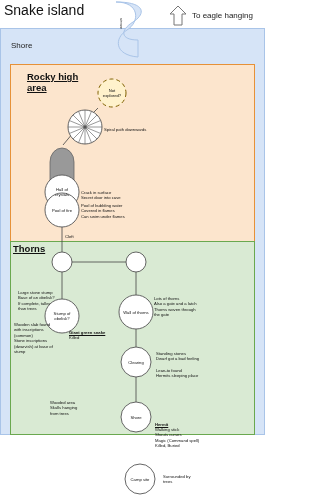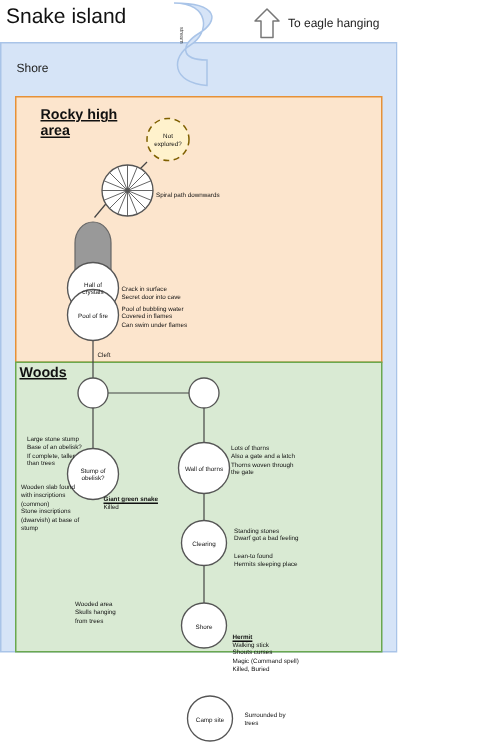--- a/index.html
+++ b/index.html
@@ -109,21 +109,21 @@
   <circle cx="140" cy="479" r="15" fill="#ffffff" stroke="#555555" stroke-width="0.9"></circle>
 </svg>
 
 <div class="title">Snake island</div>
 <div class="to-eagle">To eagle hanging</div>
 <div class="stream-label">stream</div>
 
 <div class="lake-label">Shore</div>
 <div class="zone-label" id="rocky-label">Rocky high
 area</div>
-<div class="zone-label" id="woods-label">Woods</div>
+<div class="zone-label" id="woods-label">Thorns</div>
 
 <div class="node-label" style="left:98px;top:88px;width:28px;">Not
 explored?</div>
 <div class="node-label" style="left:46px;top:187px;width:32px;">Hall of
 crystals</div>
 <div class="node-label" style="left:44px;top:208px;width:36px;">Pool of fire</div>
 <div class="node-label" style="left:46px;top:311px;width:32px;">Stump of
 obelisk?</div>
 <div class="node-label" style="left:117px;top:310px;width:38px;">Wall of thorns</div>
 <div class="node-label" style="left:122px;top:360px;width:28px;">Clearing</div>

